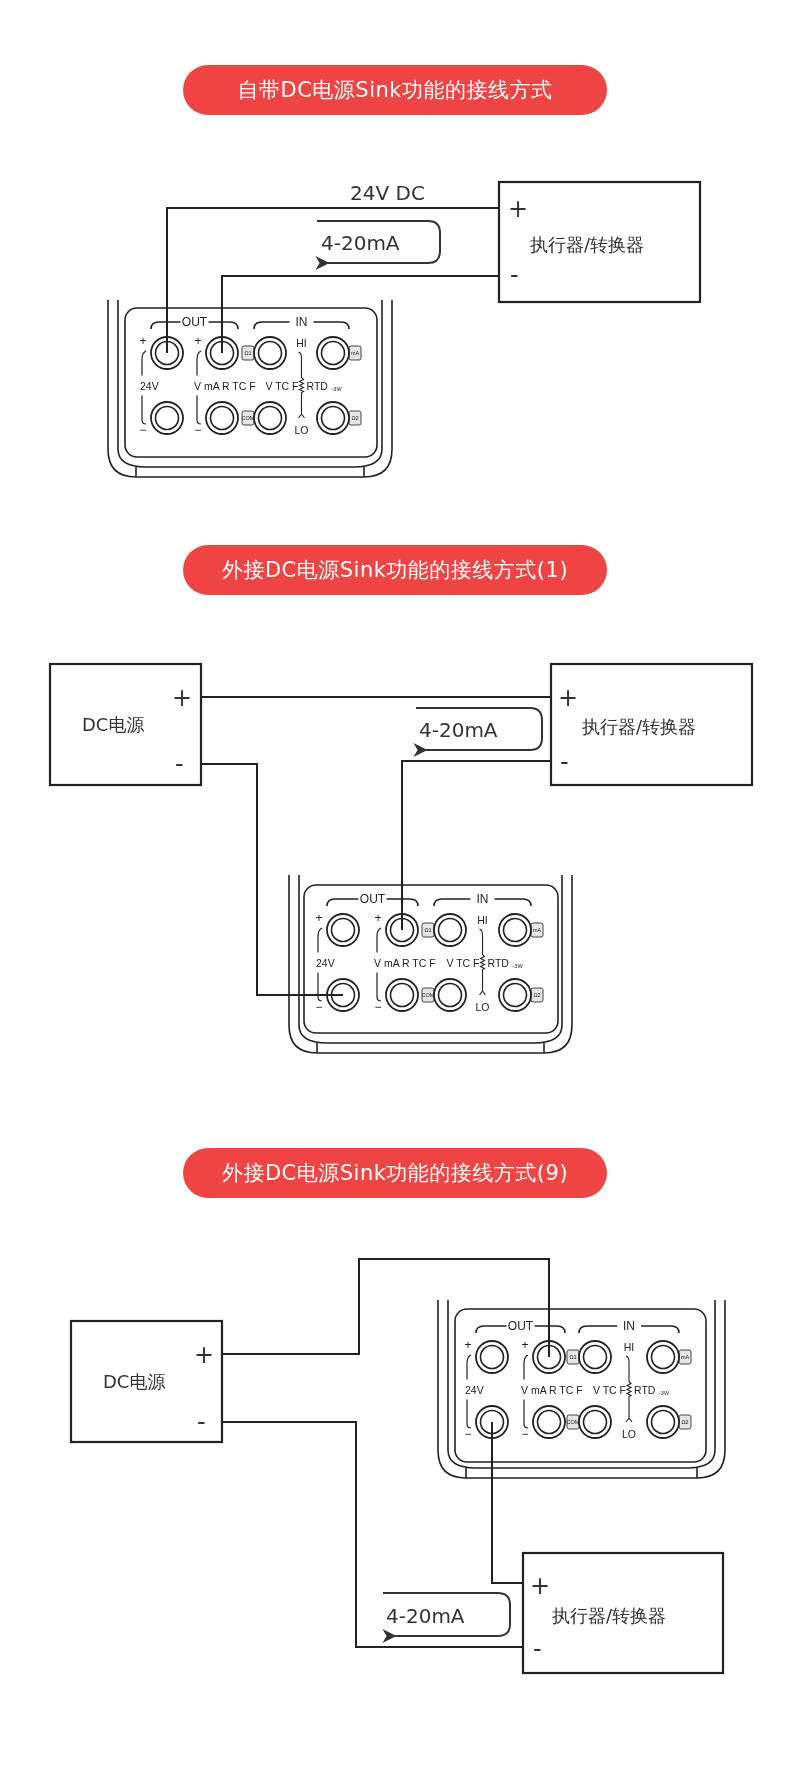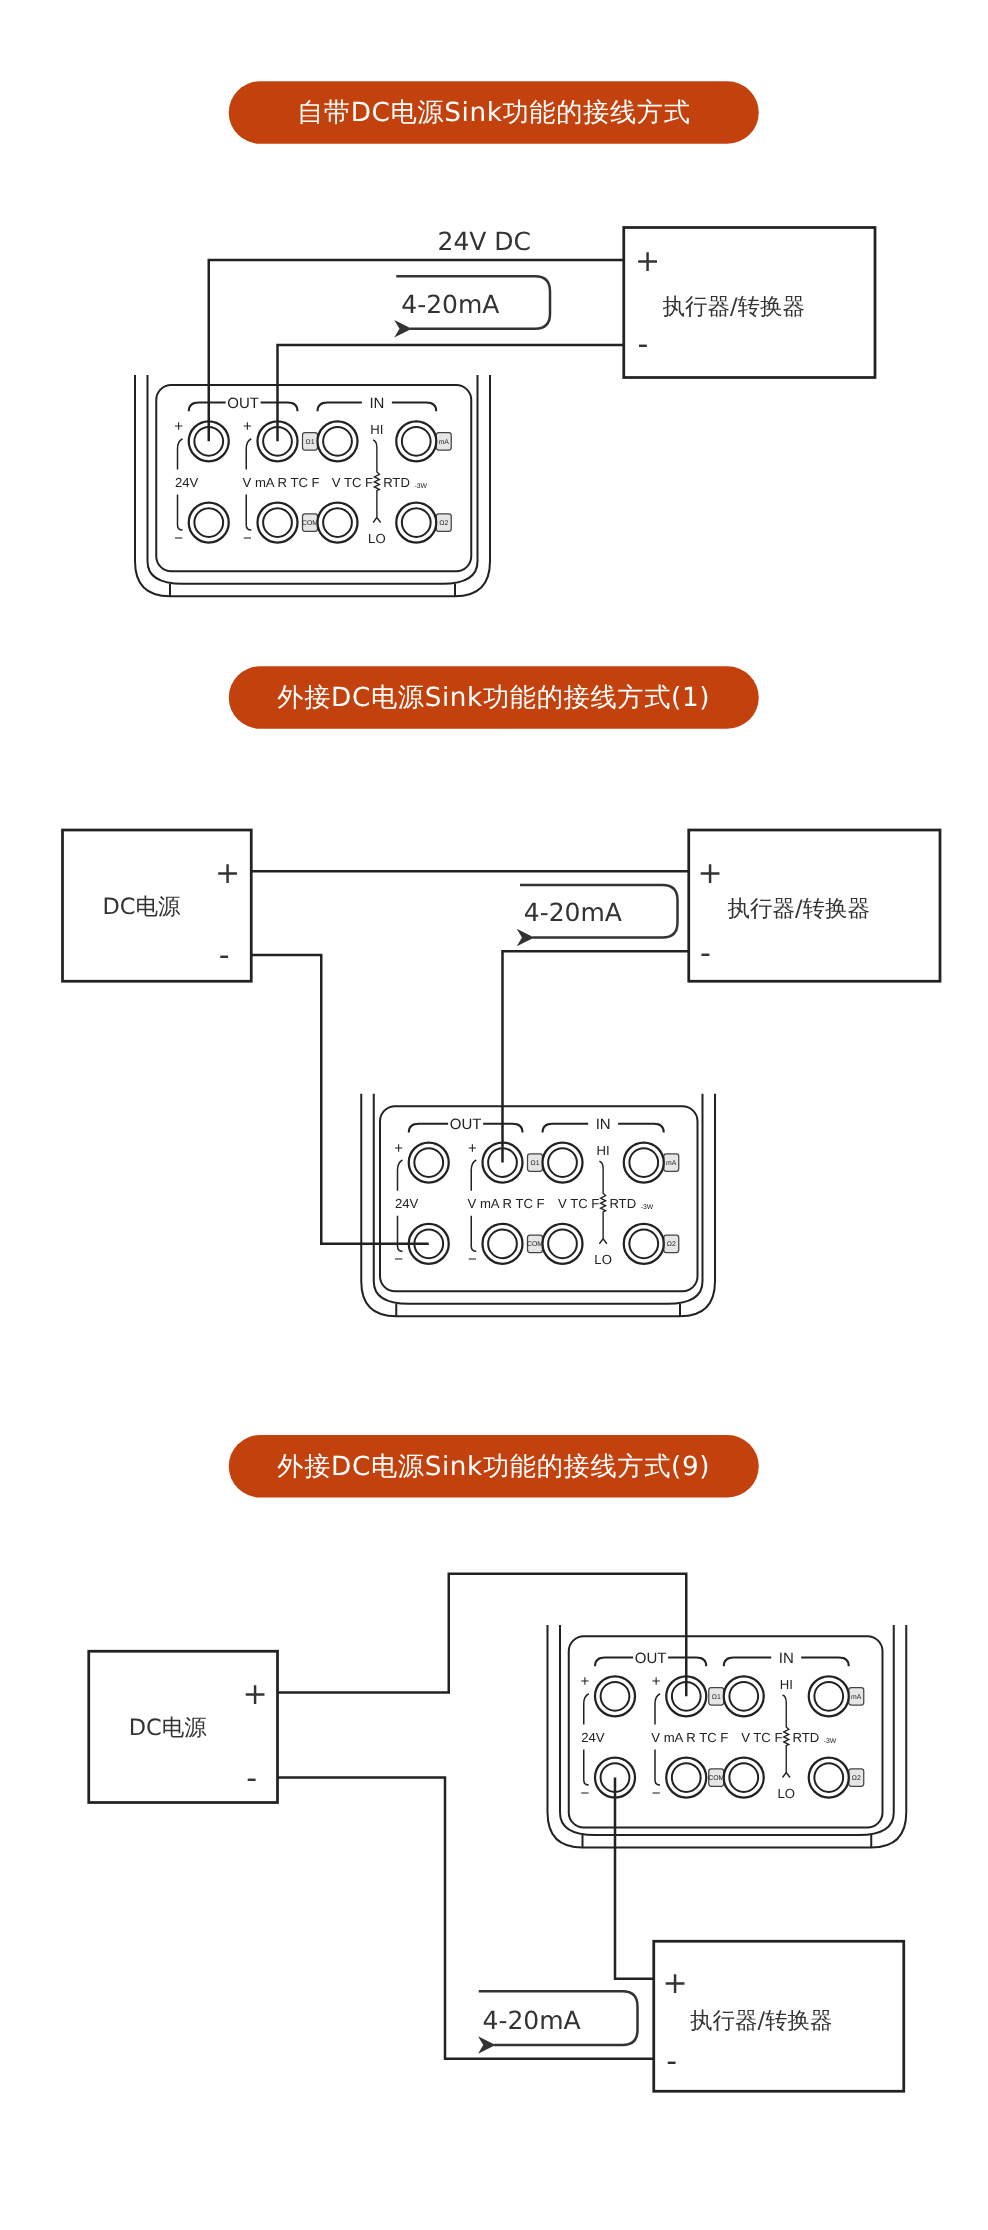--- a/index.html
+++ b/index.html
@@ -1,35 +1,35 @@
 <!DOCTYPE html>
 <html><head>
 <meta charset="utf-8">
 <style>
   html, body { margin: 0; padding: 0; background: #ffffff; }
   body { width: 790px; height: 1784px; position: relative; overflow: hidden;
          font-family: "DejaVu Sans", sans-serif; color: #2a2a2a; }
   .pill { position: absolute; left: 183px; width: 424px; height: 50px; border-radius: 25px;
-          background: #c2410c; color: #ffffff; display: flex; align-items: center; justify-content: center;
+          background: #ef4444; color: #ffffff; display: flex; align-items: center; justify-content: center;
           font-size: 21px; letter-spacing: 0.5px; font-family: "DejaVu Sans", sans-serif; }
   svg.canvas { position: absolute; left: 0; top: 0; }
   .lbl { font-family: "DejaVu Sans", sans-serif; fill: #333333; }
   .big { font-size: 20px; }
   .mid { font-size: 18px; }
   .sign { font-size: 24px; }
   .dev { font-family: "Liberation Sans", sans-serif; fill: #222222; }
   .dev-s { font-size: 10.5px; }
   .dev-m { font-size: 12px; }
   .dev-t { font-size: 5.5px; }
 </style>
 </head>
 <body>
 
 <div class="pill" style="top:65px">自带DC电源Sink功能的接线方式</div>
-<div class="pill" style="top:533px">外接DC电源Sink功能的接线方式(1)</div>
+<div class="pill" style="top:545px">外接DC电源Sink功能的接线方式(1)</div>
 <div class="pill" style="top:1148px">外接DC电源Sink功能的接线方式(9)</div>
 
 <svg class="canvas" width="790" height="1784" viewBox="0 0 790 1784" xmlns="http://www.w3.org/2000/svg">
   <defs>
     <marker id="arrow" viewBox="0 0 10 10" refX="1" refY="5" markerWidth="7" markerHeight="7" orient="auto">
       <path d="M10,0 L0,5 L10,10 L7,5 z" fill="#333"></path>
     </marker>
   </defs>
 
   <g>

